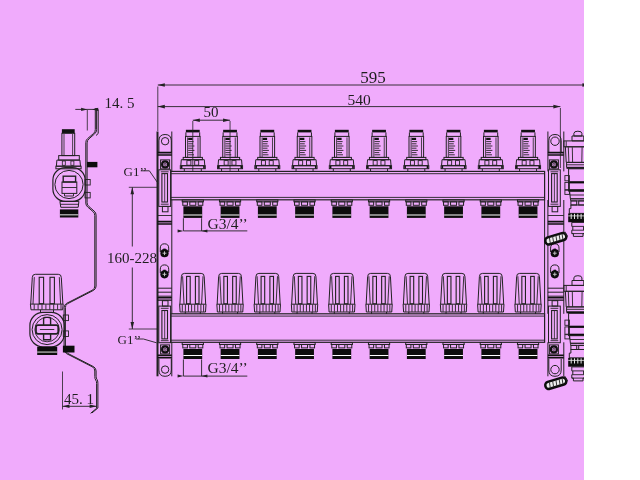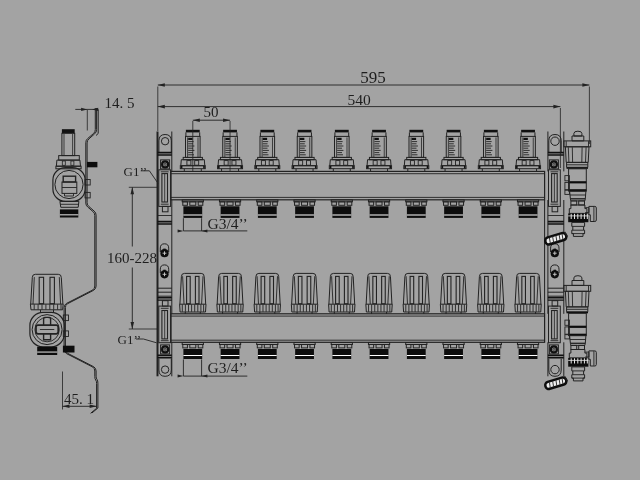--- a/index.html
+++ b/index.html
@@ -1,16 +1,16 @@
 <!DOCTYPE html>
 <html><head>
 <meta charset="utf-8">
 <style>
 html,body{margin:0;padding:0;background:#ffffff;}
-#page{width:640px;height:480px;position:relative;background:#a3a3a3;overflow:hidden;}
+#page{width:584px;height:480px;position:relative;background:#f0abfc;overflow:hidden;}
 text{font-family:"Liberation Serif",serif;fill:#1e1e1e;}
 </style>
 </head>
 <body>
 <div id="page">
 <svg width="640" height="480" viewBox="0 0 640 480" shape-rendering="geometricPrecision">
 <defs>
 
 <g id="fm" stroke="#222" stroke-width="1" fill="none">
   <rect x="-6.9" y="129.8" width="13.8" height="2.6" fill="#111" stroke="none"></rect>

